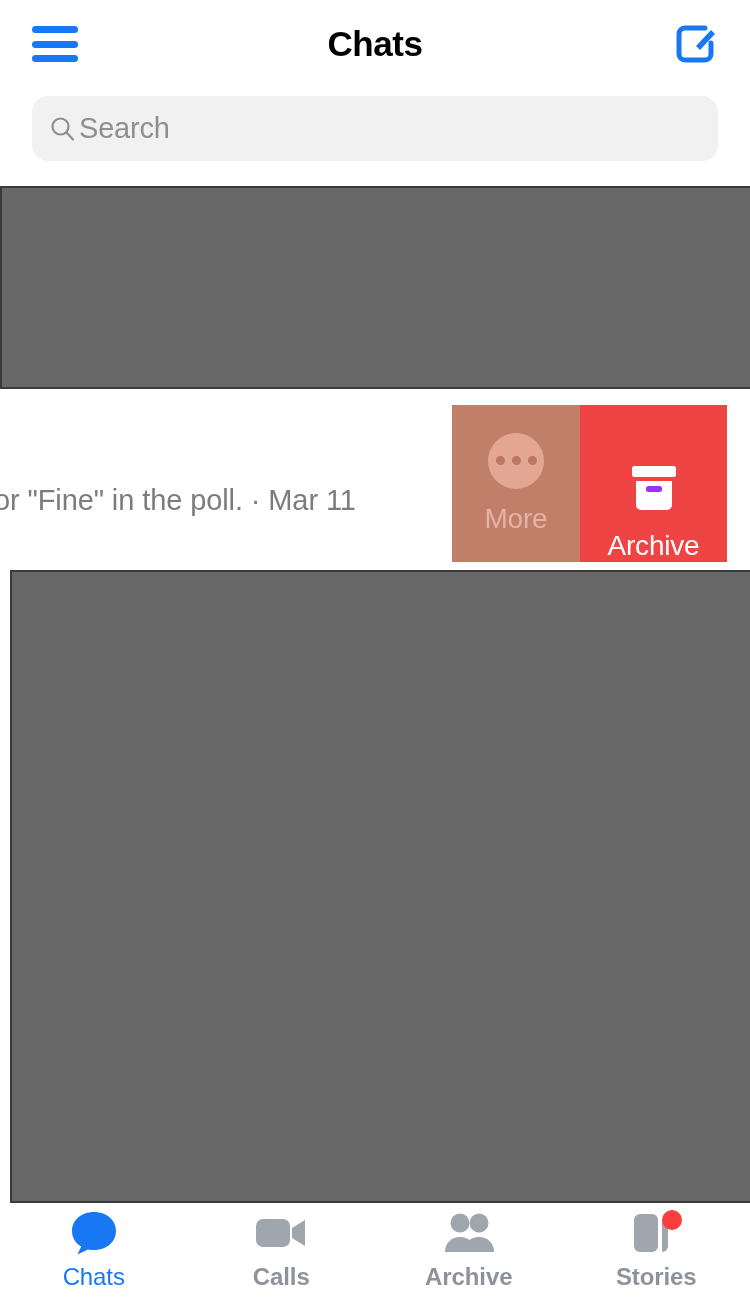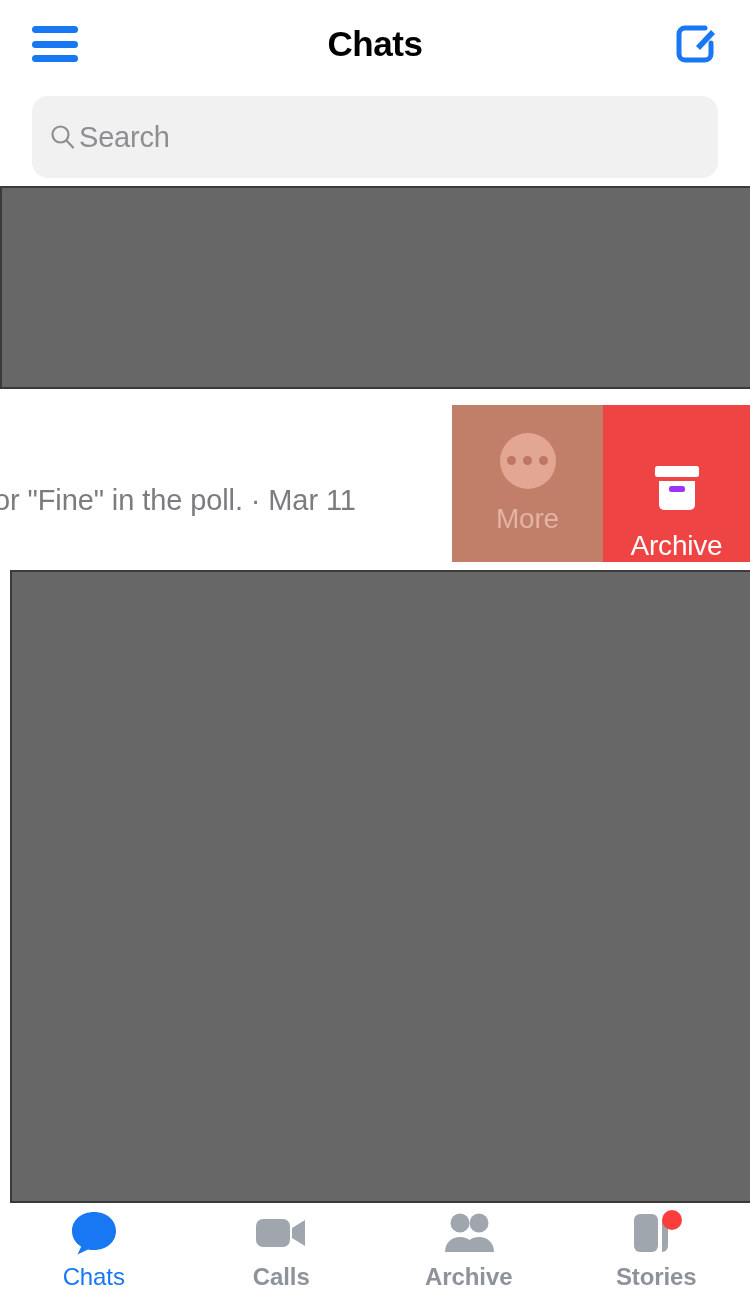--- a/index.html
+++ b/index.html
@@ -61,21 +61,21 @@
     position: relative;
     cursor: pointer;
     z-index: 2;
   }
 
   
   .search-wrap {
     position: absolute;
     top: 96px; left: 32px;
     width: 686px;
-    height: 82px;
+    height: 65px;
     background: #f1f1f2;
     border-radius: 16px;
     display: flex;
     align-items: center;
     box-sizing: border-box;
     padding-left: 16px;
     cursor: text;
   }
   .search-icon { width: 30px; height: 30px; flex: 0 0 auto; }
   .search-placeholder {
@@ -137,21 +137,21 @@
   .swipe-action {
     width: 151px;
     height: 157px;
     display: flex;
     flex-direction: column;
     align-items: center;
     justify-content: center;
     cursor: pointer;
     box-sizing: border-box;
   }
-  .swipe-action.more { background: #c17f6a; width: 151px; }
+  .swipe-action.more { background: #c17f6a; width: 128px; }
   .swipe-action.archive { background: #ef4444; width: 147px; justify-content: flex-end; }
   .swipe-label {
     font-size: 28px;
     letter-spacing: -0.2px;
     margin-top: 14px;
   }
   .more .swipe-label { color: #e3b3a5; }
   .archive .swipe-label { color: #ffffff; }
   .more-icon {
     width: 56px; height: 56px;

